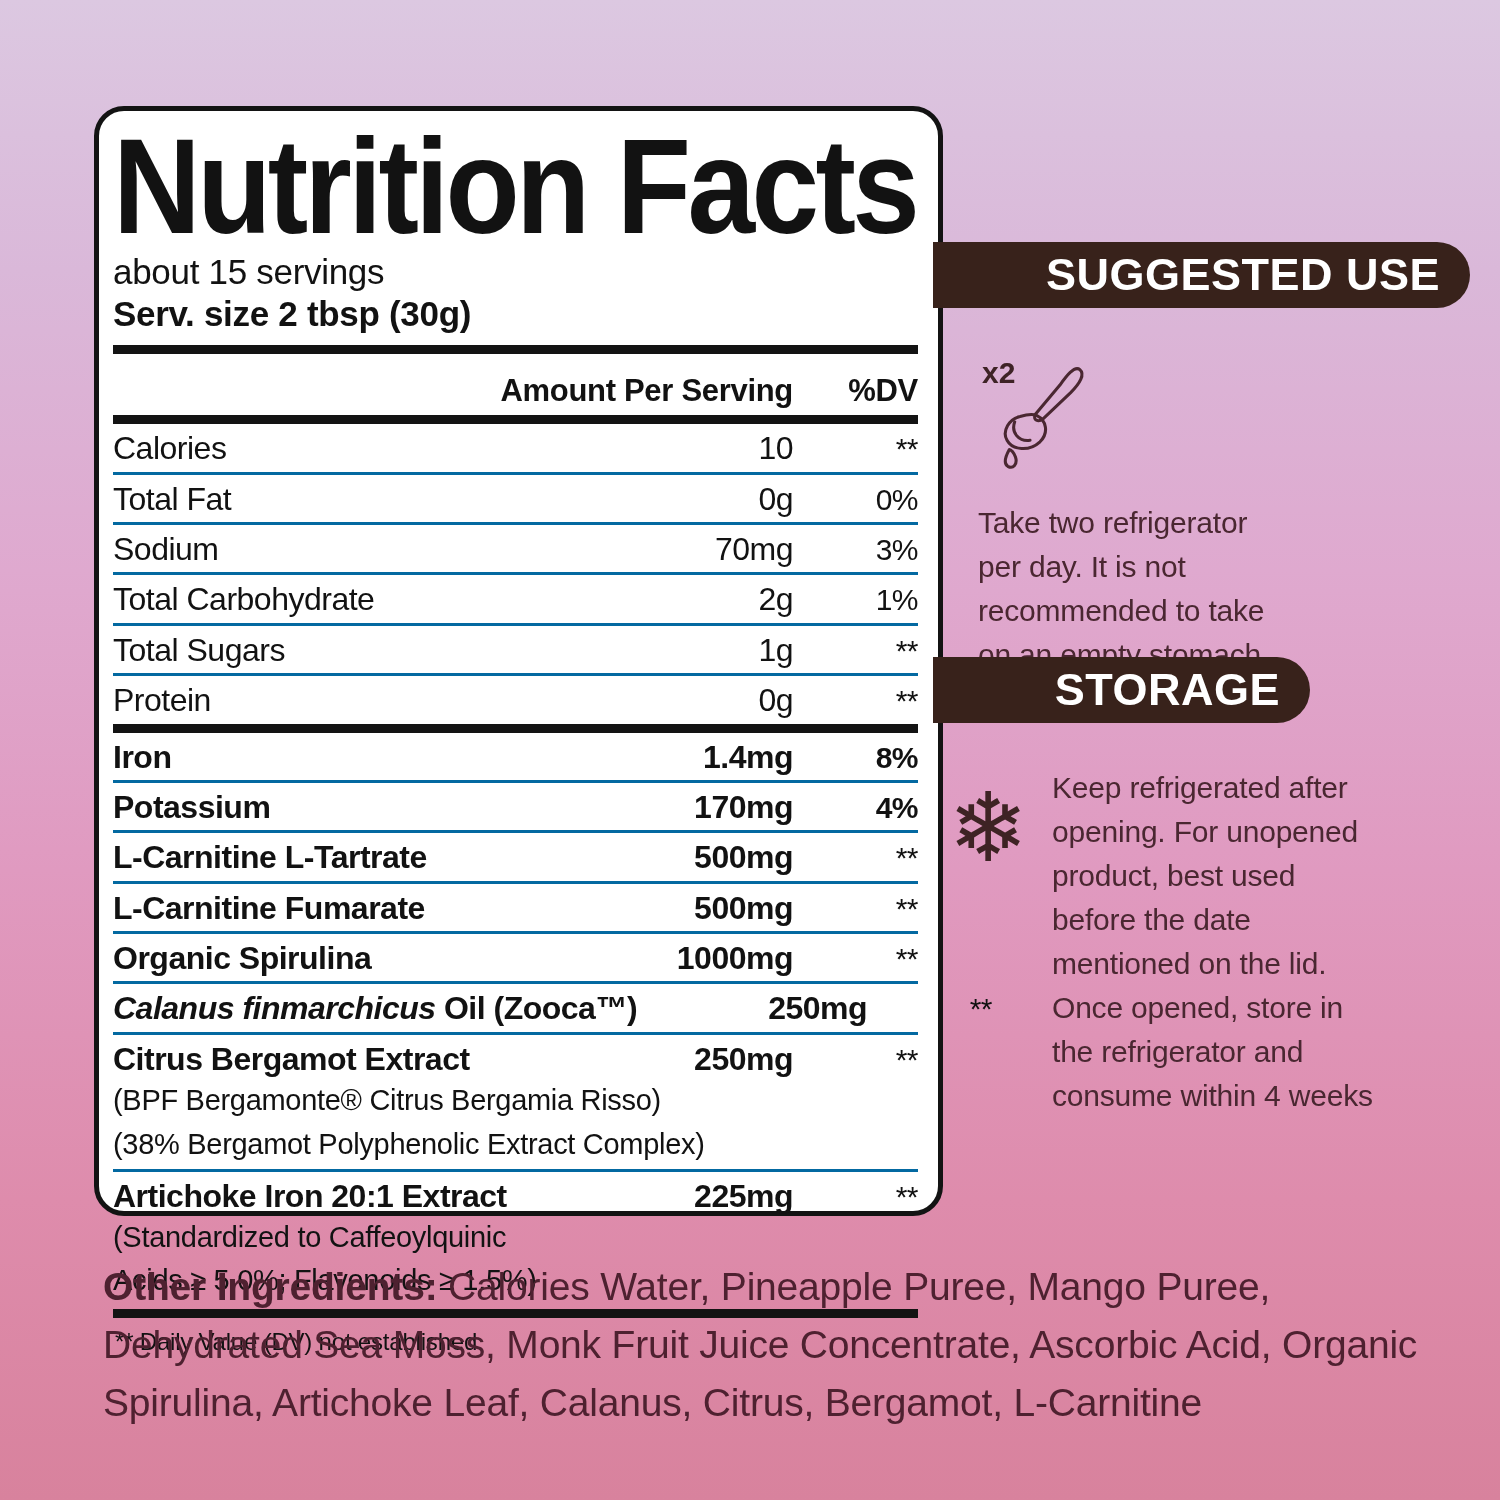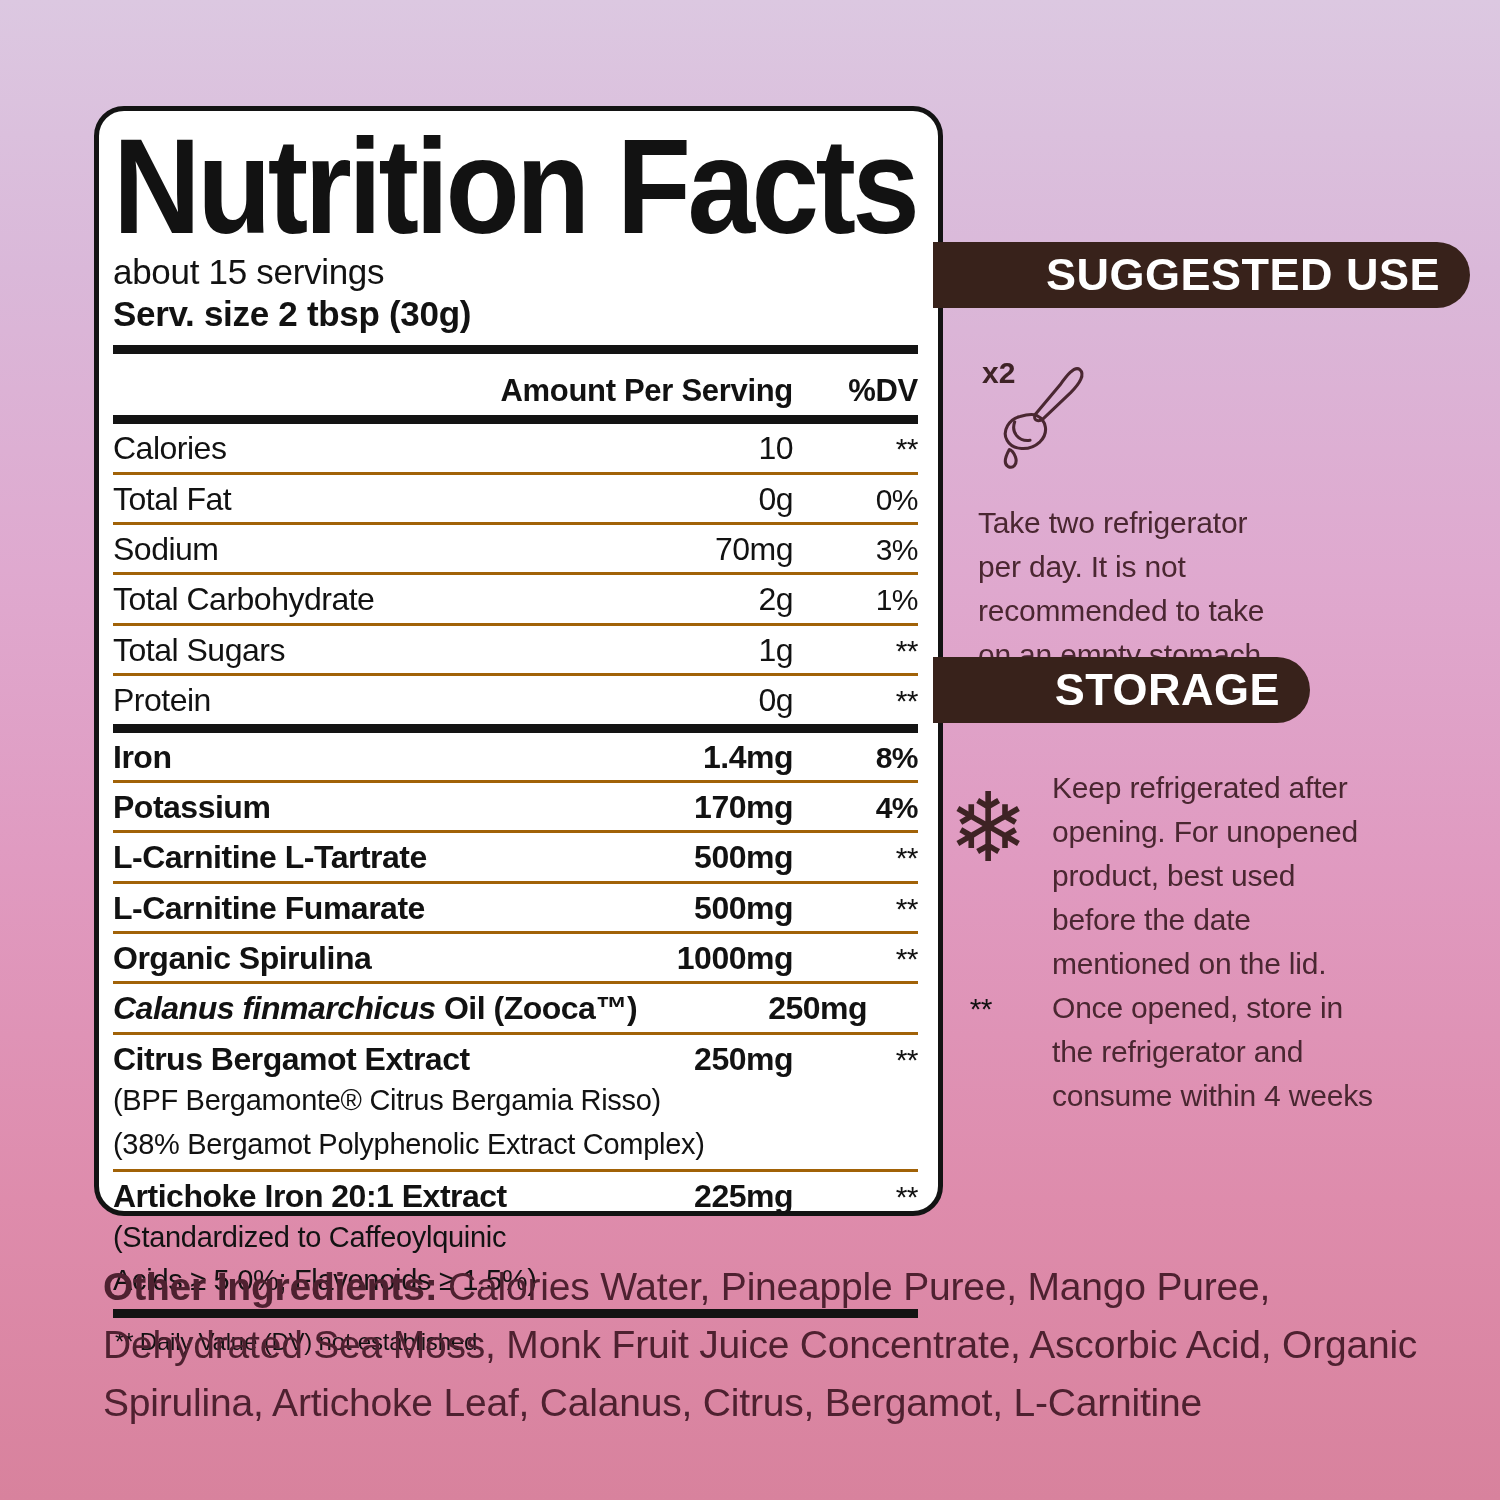--- a/index.html
+++ b/index.html
@@ -16,21 +16,21 @@
             white-space:nowrap;transform:scaleX(.90);transform-origin:0 50%;margin-top:6px;}
   .nf-servings{font-size:35px;letter-spacing:-.3px;margin-top:4px;line-height:1.1;}
   .nf-servsize{font-size:35px;font-weight:700;letter-spacing:-.3px;margin-top:3px;line-height:1.1;}
   .bar{height:9px;background:#131313;}
   .bar.top{margin-top:12px;}
   .hdr{display:grid;grid-template-columns:1fr 230px 125px;font-weight:700;
        font-size:31px;padding:7px 0 6px;letter-spacing:-.3px;margin-top:12px;}
   .amt{display:flex;justify-content:flex-end;white-space:nowrap;}
   .dvc{text-align:right;}
   .row{display:grid;grid-template-columns:1fr 230px 125px;font-size:32px;
-       padding:5px 0 4px;border-top:3px solid #a16207;letter-spacing:-.5px;
+       padding:5px 0 4px;border-top:3px solid #0369a1;letter-spacing:-.5px;
        align-items:baseline;line-height:1.2;}
   .row.nb{border-top:none;}
   .row .name{white-space:nowrap;}
   .row .dvc{font-size:30px;}
   .row.b .name,.row.b .amt{font-weight:700;}
   .row .dvc.pct{font-weight:700;}
   .row.sec1 .dvc.pct{font-weight:400;}
   .it{font-style:italic;}
   .sub{font-size:29px;letter-spacing:-.3px;line-height:1.25;padding:0 0 7px;}
   .foot{font-size:24px;letter-spacing:-.2px;padding:10px 0 0 2px;}

